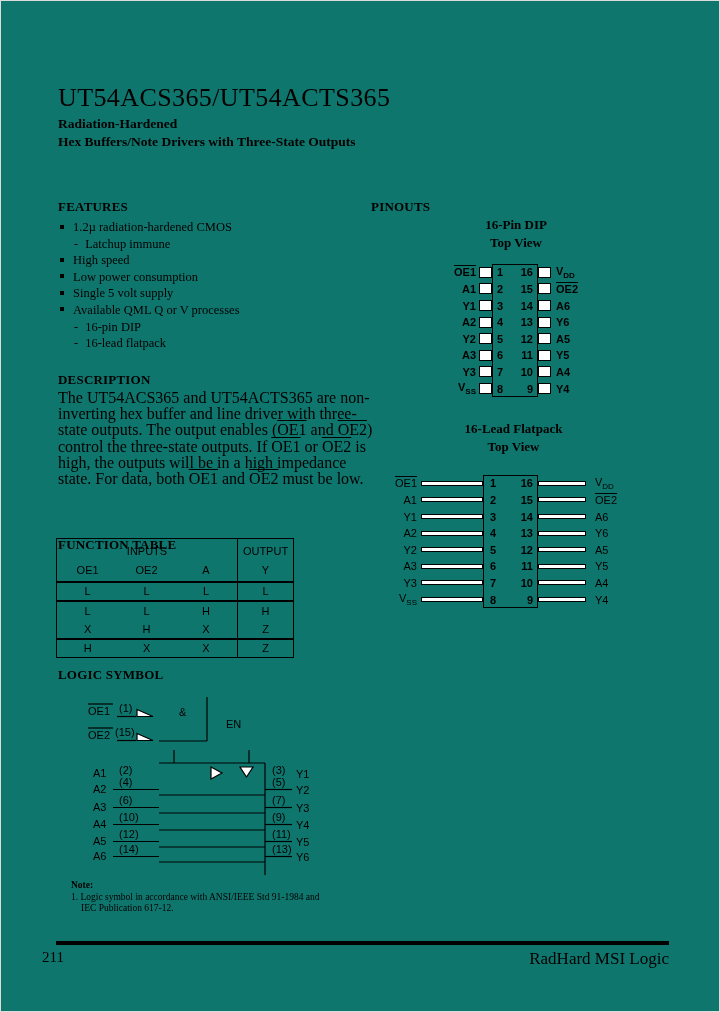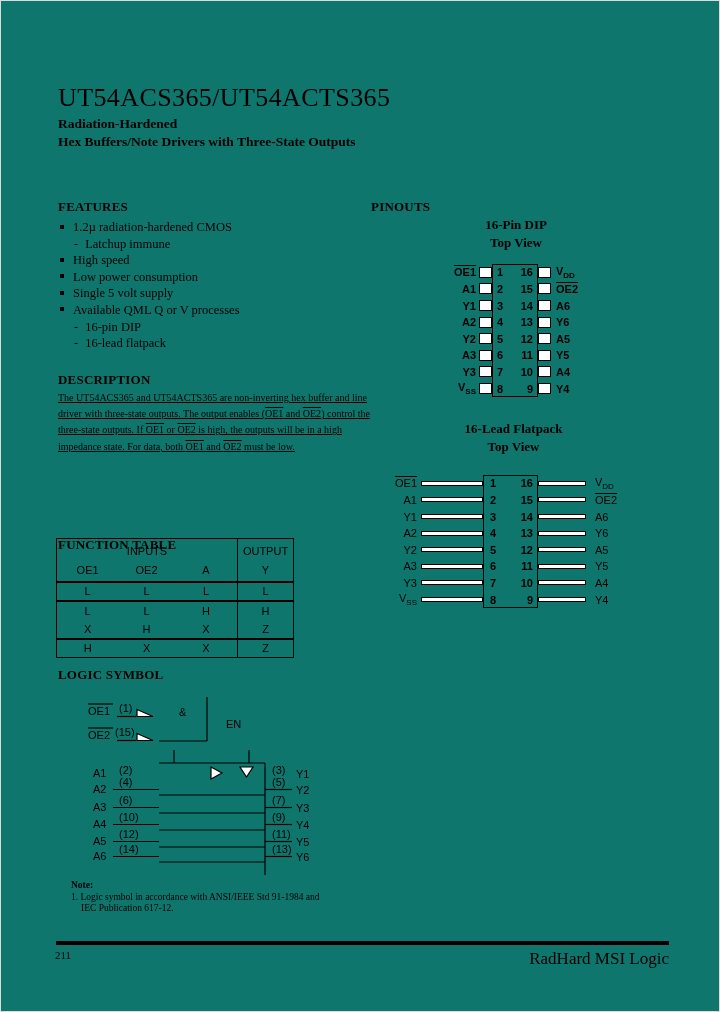--- a/index.html
+++ b/index.html
@@ -24,21 +24,21 @@
   #logic-h { left:57px; top:666px; }
 
   
   #features-list { left:57px; top:218px; width:322px; font-size:12.5px; line-height:16.6px; }
   .feat-main::before { content:""; display:inline-block; width:4px; height:4px; background:#000; margin-right:9px; vertical-align:2.5px; }
   .feat-main { padding-left:2px; }
   .feat-sub { padding-left:16px; }
   .feat-sub::before { content:"-"; margin-right:7px; }
 
   
-  .desc { font-size:10px; line-height:16.2px; width:321px;text-decoration:underline; }
+  .desc { font-size:16px; line-height:16.2px; width:321px; }
   #desc-p1 { left:57px; top:389px; }
   #desc-p2 { left:57px; top:477px; }
   .ov, .ov2 { text-decoration:overline; }
 
   
   #functable { left:55px; top:537px;border-radius:14px; }
   table { border-collapse:collapse; }
   .ftable { width:238px; border:1.5px solid #000; font-family:"Liberation Sans", sans-serif; font-size:11px; text-align:center; }
   .ftable td { font-weight:normal; vertical-align:middle; }
   .ftable .c0 { width:62px; } .ftable .c1 { width:57px; } .ftable .c2 { width:63px; }
@@ -84,21 +84,21 @@
   #logic-svg polygon { fill:#fff; stroke:#000; stroke-width:1.2; }
   #logic-svg text { font-family:"Liberation Sans", sans-serif; font-size:11px; fill:#000; }
 
   
   #note { left:70px; top:879px; font-size:9.5px; line-height:11.5px; }
   #note .note-label { font-weight:bold; }
   #note .indent { padding-left:10px; }
 
   
   #footer-rule { left:55px; top:940px; width:613px; height:4px; background:#000; }
-  #page-num { left:54px; top:948px; font-size:11px; }
+  #page-num { left:41px; top:948px; font-size:15px; }
   #footer-label { left:468px; top:948px; width:200px; text-align:right; font-size:17px; }
 </style>
 </head>
 <body>
 
 <div class="page">
 
   <div class="abs title">UT54ACS365/UT54ACTS365</div>
   <div class="abs subtitle">
     <div>Radiation-Hardened</div>

